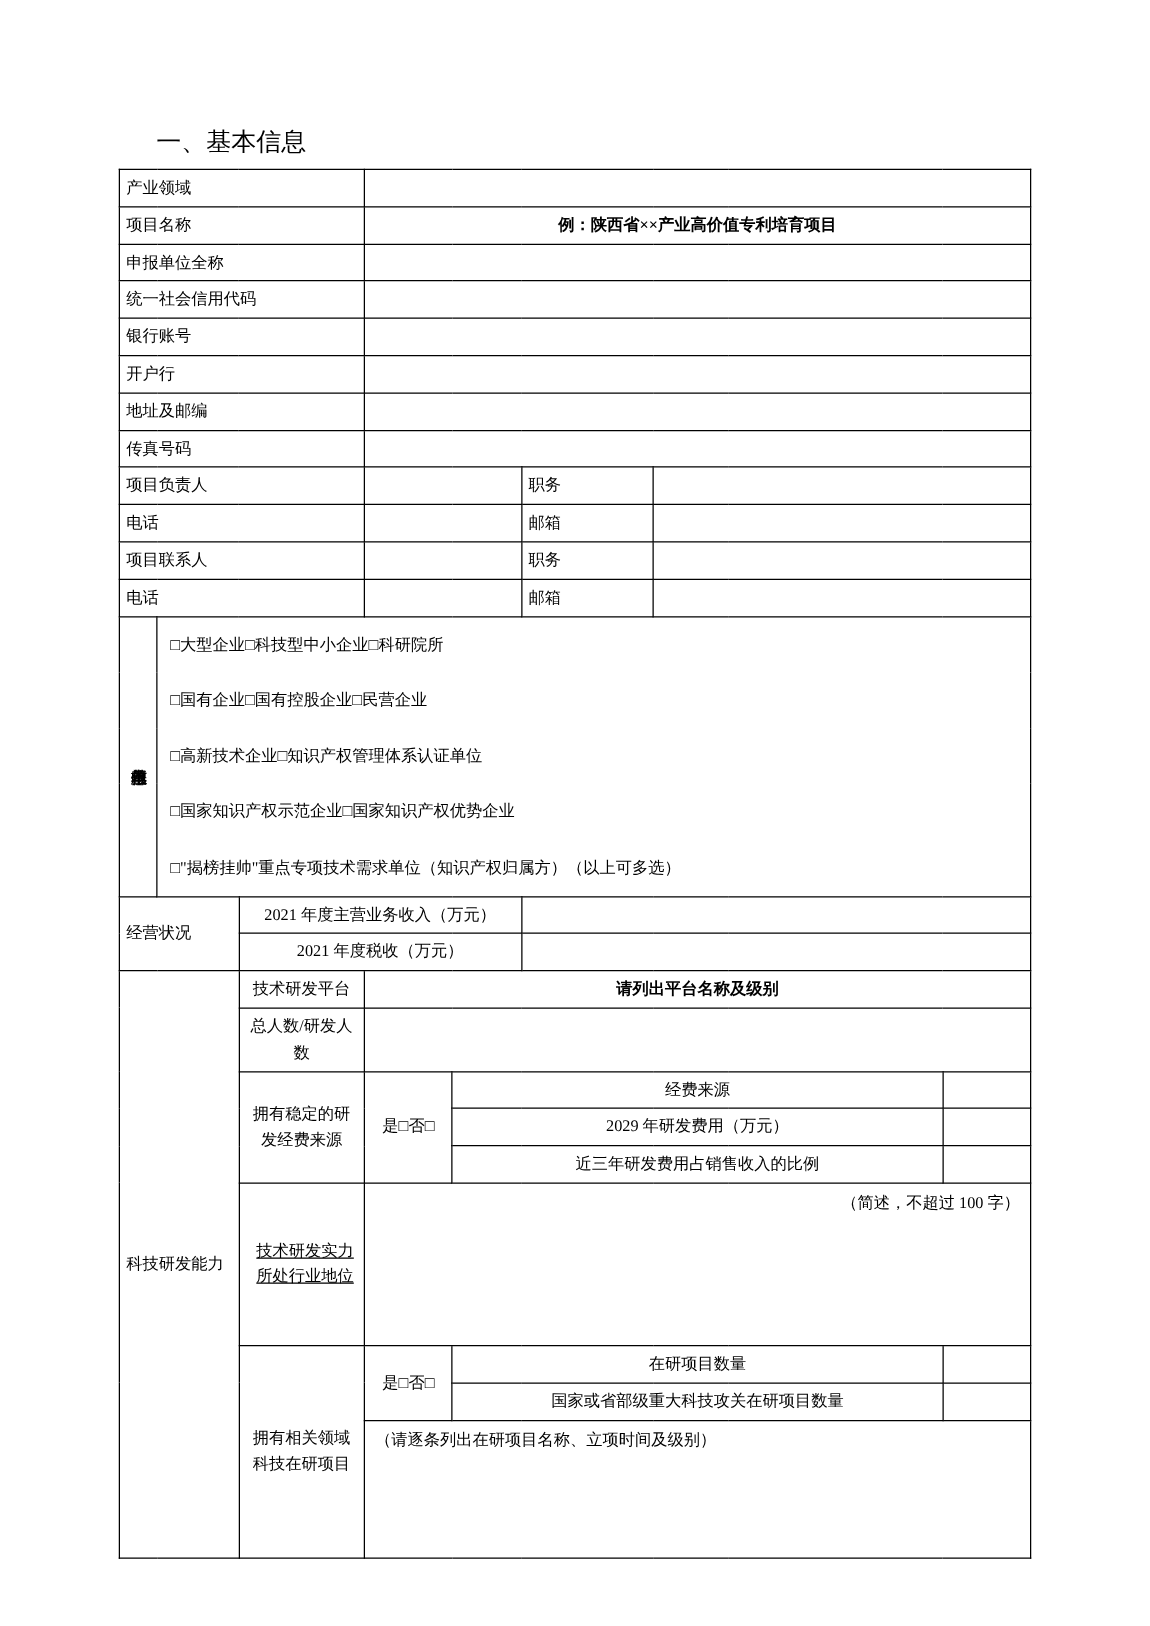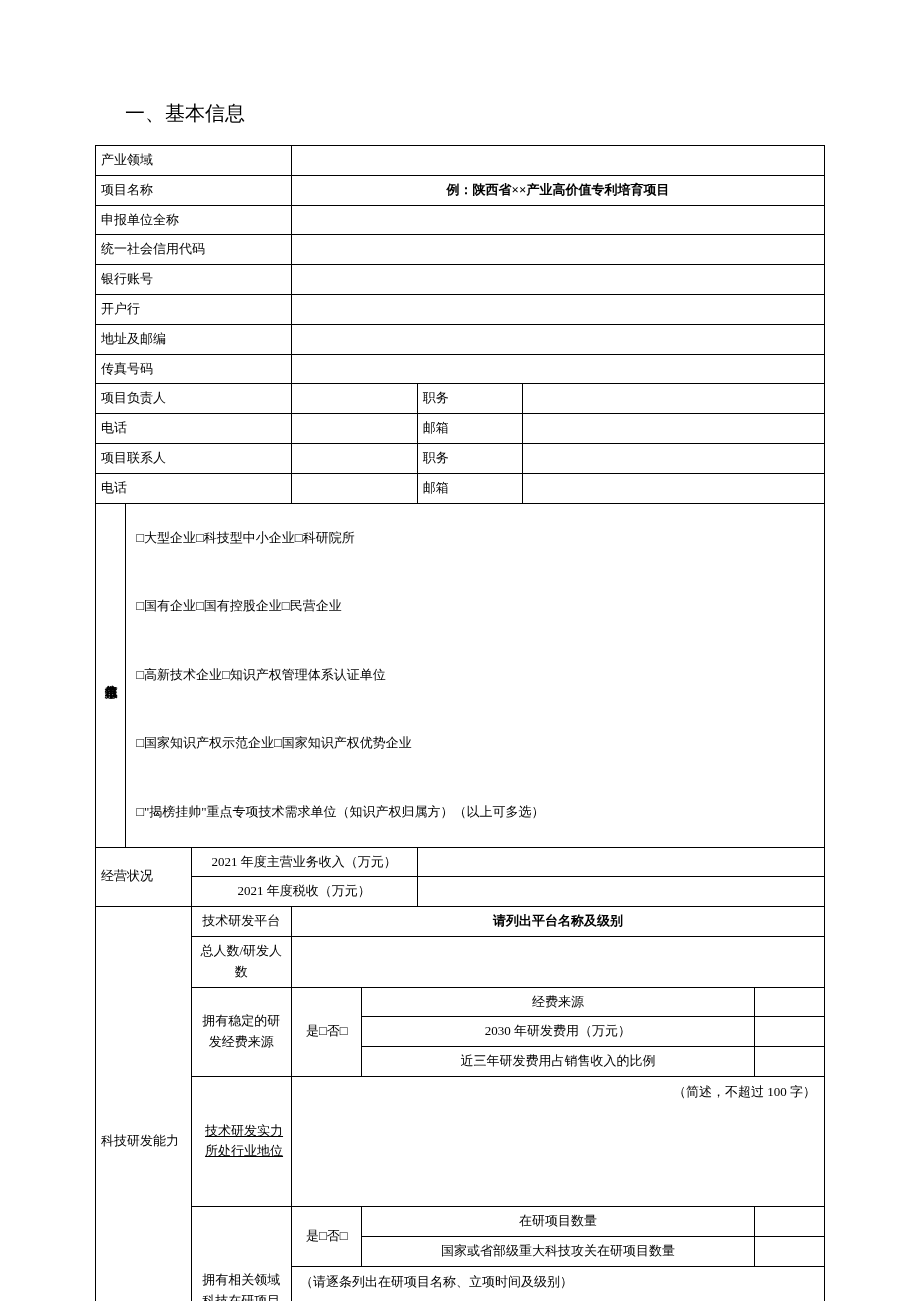--- a/index.html
+++ b/index.html
@@ -9,21 +9,21 @@
     }
     body {
       font-family: "SimSun", "宋体", serif;
       font-size: 14px;
       background: #fff;
       padding: 100px 95px 60px 95px;
       width: 920px;
     }
     .section-title {
       font-size: 20px;
-      margin-bottom: 18px;
+      margin-bottom: 8px;
       margin-left: 30px;
       font-family: "SimSun", "宋体", serif;
     }
     table {
       border-collapse: collapse;
       width: 100%;
       table-layout: fixed;
     }
     td {
       border: 1px solid #000;
@@ -45,21 +45,21 @@
     }
     .vertical-text {
       writing-mode: vertical-rl;
       text-orientation: upright;
       text-align: center;
       padding: 5px 2px;
       letter-spacing: 0px;
       line-height: 1.1;
     }
     .checkbox-content {
-      padding: 20px 10px;
+      padding: 8px 10px;
       line-height: 2.2;
     }
     .tall-cell {
       height: 130px;
       vertical-align: top;
       padding: 5px 8px;
       text-align: right;
     }
     .medium-cell {
       height: 110px;
@@ -190,21 +190,21 @@
     <td class="center">总人数/研发人数</td>
     <td colspan="6"></td>
   </tr>
   <tr>
     <td rowspan="3" class="center">拥有稳定的研发经费来源</td>
     <td rowspan="3" class="center">是□否□</td>
     <td colspan="4" class="center">经费来源</td>
     <td></td>
   </tr>
   <tr>
-    <td colspan="4" class="center">2030 年研发费用（万元）</td>
+    <td colspan="4" class="center">2029 年研发费用（万元）</td>
     <td></td>
   </tr>
   <tr>
     <td colspan="4" class="center">近三年研发费用占销售收入的比例</td>
     <td></td>
   </tr>
   <tr>
     <td class="center tall-cell" style="vertical-align:middle;text-decoration:underline;">技术研发实力所处行业地位</td>
     <td colspan="6" class="tall-cell">（简述，不超过 100 字）</td>
   </tr>

